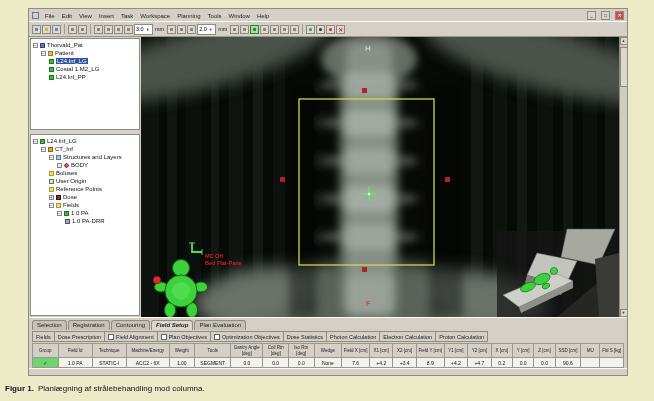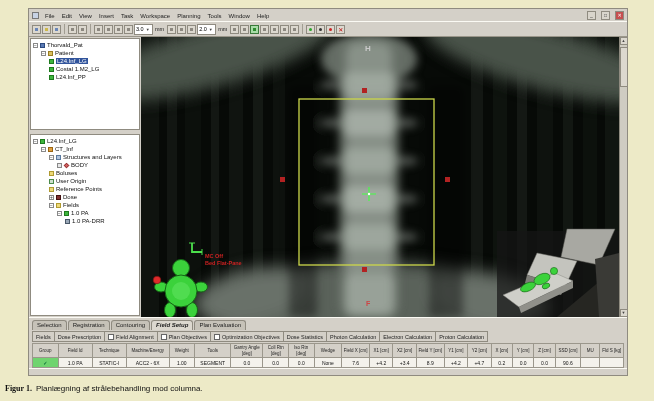--- a/index.html
+++ b/index.html
@@ -95,21 +95,21 @@
   table.ftable{border-collapse:collapse;table-layout:fixed;width:100%;
                background:#e8e5dd;}
   .ftable th,.ftable td{border:1px solid #9b978c;padding:0;overflow:hidden;}
   .ftable th{background:#d4d0c8;font-weight:normal;font-size:4.5px;line-height:1.15;
              height:13px;text-align:center;color:#222;}
   .ftable td{background:#f4f2ec;font-size:5px;height:9px;text-align:center;color:#111;}
   .ftable td.group-cell{background:#6fd46f;color:#063;font-weight:bold;}
   .bottom-strip{flex:1;border-top:1px solid #fbfaf4;}
   
   .caption{position:absolute;left:5px;top:384px;font-size:8px;color:#111;}
-  .caption .pre{font-weight:bold;margin-right:4px;font-family:Liberation Serif, serif;}
+  .caption .pre{font-weight:bold;margin-right:4px;}
 </style>
 </head>
 <body>
 
 <div class="app">
 
   <div class="menubar">
     <span class="win-icon"></span>
     <span class="menu-item">File</span>
     <span class="menu-item">Edit</span>

